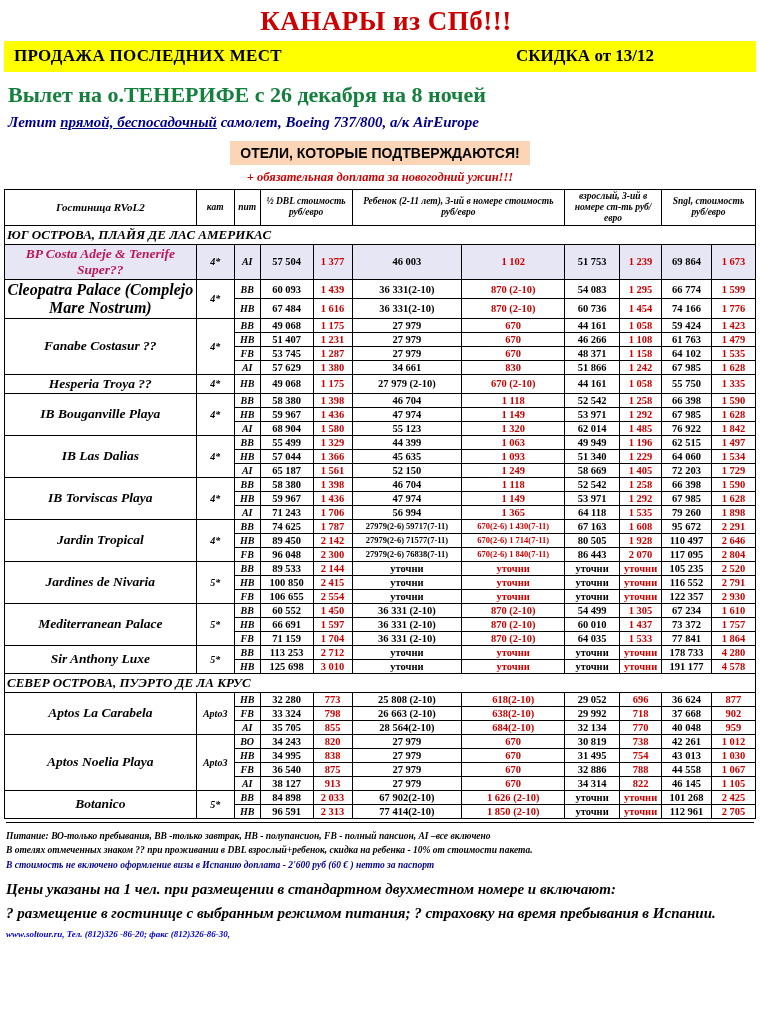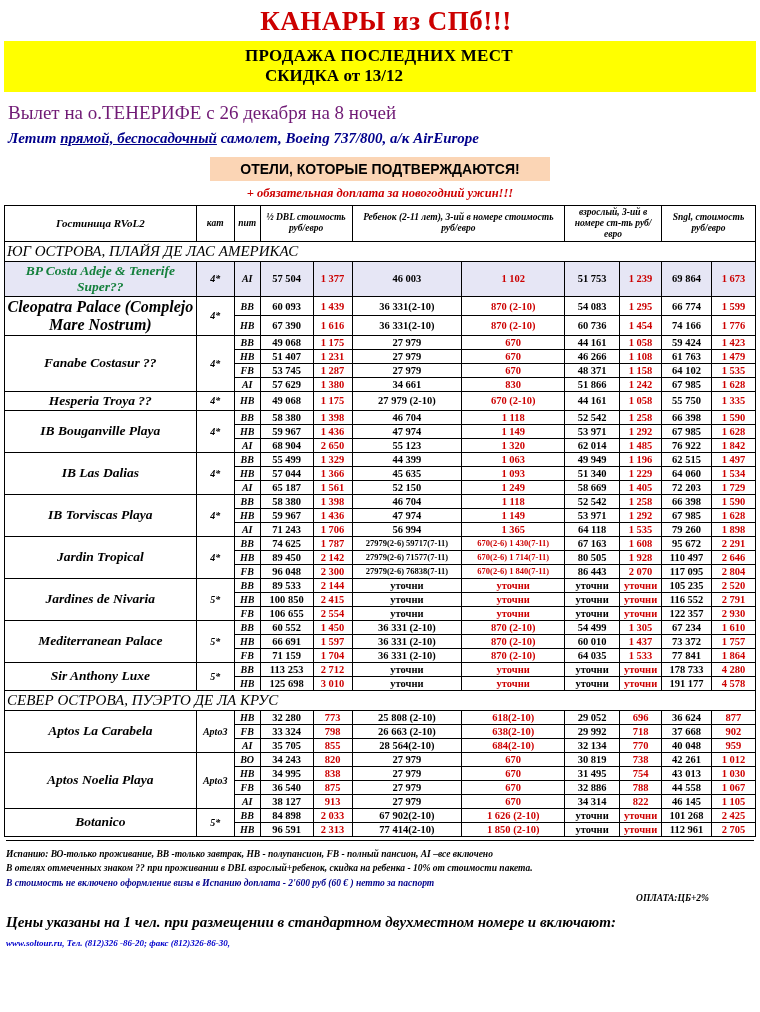--- a/index.html
+++ b/index.html
@@ -21,42 +21,41 @@
   }
   .yellowbar{
     background:#ffff00;
     display:flex;
     justify-content:space-between;
     align-items:center;
     padding:5px 12px 6px 10px;
     font-weight:bold;
     font-size:17px;
     margin:0 4px;
-    flex-direction:column;
   }
   .yellowbar .left{letter-spacing:0.3px;}
   .yellowbar .right{margin-right:90px;}
   .bluelines{padding:8px 6px 0 6px;}
   .blue1{
-    color:#701a75;
-    font-weight:normal;
-    font-size:19px;
+    color:#15803d;
+    font-weight:bold;
+    font-size:22px;
     padding:2px 0 4px 2px;
   }
   .blue2{
     color:#00008b;
     font-weight:bold;
     font-style:italic;
     font-size:15px;
     padding:2px 0 6px 2px;
   }
   .blue2 u{text-decoration:underline;}
   .orangebox{
     margin:4px auto 2px auto;
-    width:340px;
+    width:300px;
     background:#fbd5b5;
     text-align:center;
     font-weight:bold;
     font-size:14px;
     font-family:"Liberation Sans", sans-serif;
     padding:4px 0 4px 0;
   }
   .redline{
     text-align:center;
     color:#cc0000;
@@ -79,23 +78,23 @@
   .hdr td{
     text-align:center;
     font-weight:bold;
     font-style:italic;
     font-size:9.5px;
     line-height:1.15;
     padding:3px 2px;
   }
   .hdr td.hotelhdr{font-size:11px;}
   .sectionrow td{
-    font-weight:normal;
-    font-style:italic;
-    font-size:15px;
+    font-weight:bold;
+    font-style:italic;
+    font-size:13px;
     padding:2px 3px;
     margin-left:8px;
   }
   .hotel{
     text-align:center;
     font-style:italic;
     font-weight:bold;
     font-size:13.5px;
     font-family:"Liberation Serif", serif;
   }
@@ -107,21 +106,21 @@
     font-style:italic;
   }
   .num{
     text-align:center;
     font-weight:bold;
     font-size:10.5px;
   }
   .num.red{color:#cc0000;}
   .small{font-size:8.5px;}
   .hl td{background:#e6e6f5;}
-  .hl .hotel{color:#15803d;}
+  .hl .hotel{color:#be185d;}
   .footer{
     margin:6px 6px 0 6px;
     font-size:9.5px;
     font-weight:bold;
     font-style:italic;
     line-height:1.55;
     color:#000;
   }
   .footer .dkblue{color:#00008b;}
   .oplata{
@@ -215,21 +214,21 @@
           <td class="num red">1 439</td>
           <td class="num">36 331(2-10)</td>
           <td class="num red">870 (2-10)</td>
           <td class="num">54 083</td>
           <td class="num red">1 295</td>
           <td class="num">66 774</td>
           <td class="num red">1 599</td>
         </tr>
         <tr>
           <td class="pit">HB</td>
-          <td class="num">67 390</td>
+          <td class="num">67 484</td>
           <td class="num red">1 616</td>
           <td class="num">36 331(2-10)</td>
           <td class="num red">870 (2-10)</td>
           <td class="num">60 736</td>
           <td class="num red">1 454</td>
           <td class="num">74 166</td>
           <td class="num red">1 776</td>
         </tr>
         <tr>
           <td rowspan="4" class="hotel">Fanabe Costasur ??</td>
@@ -310,21 +309,21 @@
           <td class="num">47 974</td>
           <td class="num red">1 149</td>
           <td class="num">53 971</td>
           <td class="num red">1 292</td>
           <td class="num">67 985</td>
           <td class="num red">1 628</td>
         </tr>
         <tr>
           <td class="pit">AI</td>
           <td class="num">68 904</td>
-          <td class="num red">2 650</td>
+          <td class="num red">1 580</td>
           <td class="num">55 123</td>
           <td class="num red">1 320</td>
           <td class="num">62 014</td>
           <td class="num red">1 485</td>
           <td class="num">76 922</td>
           <td class="num red">1 842</td>
         </tr>
         <tr>
           <td rowspan="3" class="hotel">IB Las Dalias</td>
           <td rowspan="3" class="cat">4*</td>
@@ -631,25 +630,25 @@
           <td class="num red">уточни</td>
           <td class="num">112 961</td>
           <td class="num red">2 705</td>
         </tr>
       </tbody>
   </table>
 
   <hr class="thin">
 
   <div class="footer">
-    <div>Испанию: ВО-только проживание, ВВ -только завтрак, НВ - полупансион, FB - полный пансион, AI –все включено</div>
+    <div>Питание: ВО-только пребывания, ВВ -только завтрак, НВ - полупансион, FB - полный пансион, AI –все включено</div>
     <div>В отелях отмеченных знаком ?? при проживании в DBL взрослый+ребенок, скидка на ребенка - 10% от стоимости пакета.</div>
     <div class="dkblue">В стоимость не включено оформление визы в Испанию доплата - 2'600 руб (60 € ) нетто за паспорт</div>
-    <div class="oplata">ОПЛАТА:ЦБ+2%</div>
   </div>
 
   <div class="footer2">
     <div>Цены указаны на 1 чел. при размещении в стандартном двухместном номере и включают:</div>
+    <div>? размещение в гостинице с выбранным режимом питания; ? страховку на время пребывания в Испании.</div>
   </div>
 
   <div class="site">www.soltour.ru, Тел. (812)326 -86-20; факс (812)326-86-30,</div>
 
 </div>
 
 </body></html>

